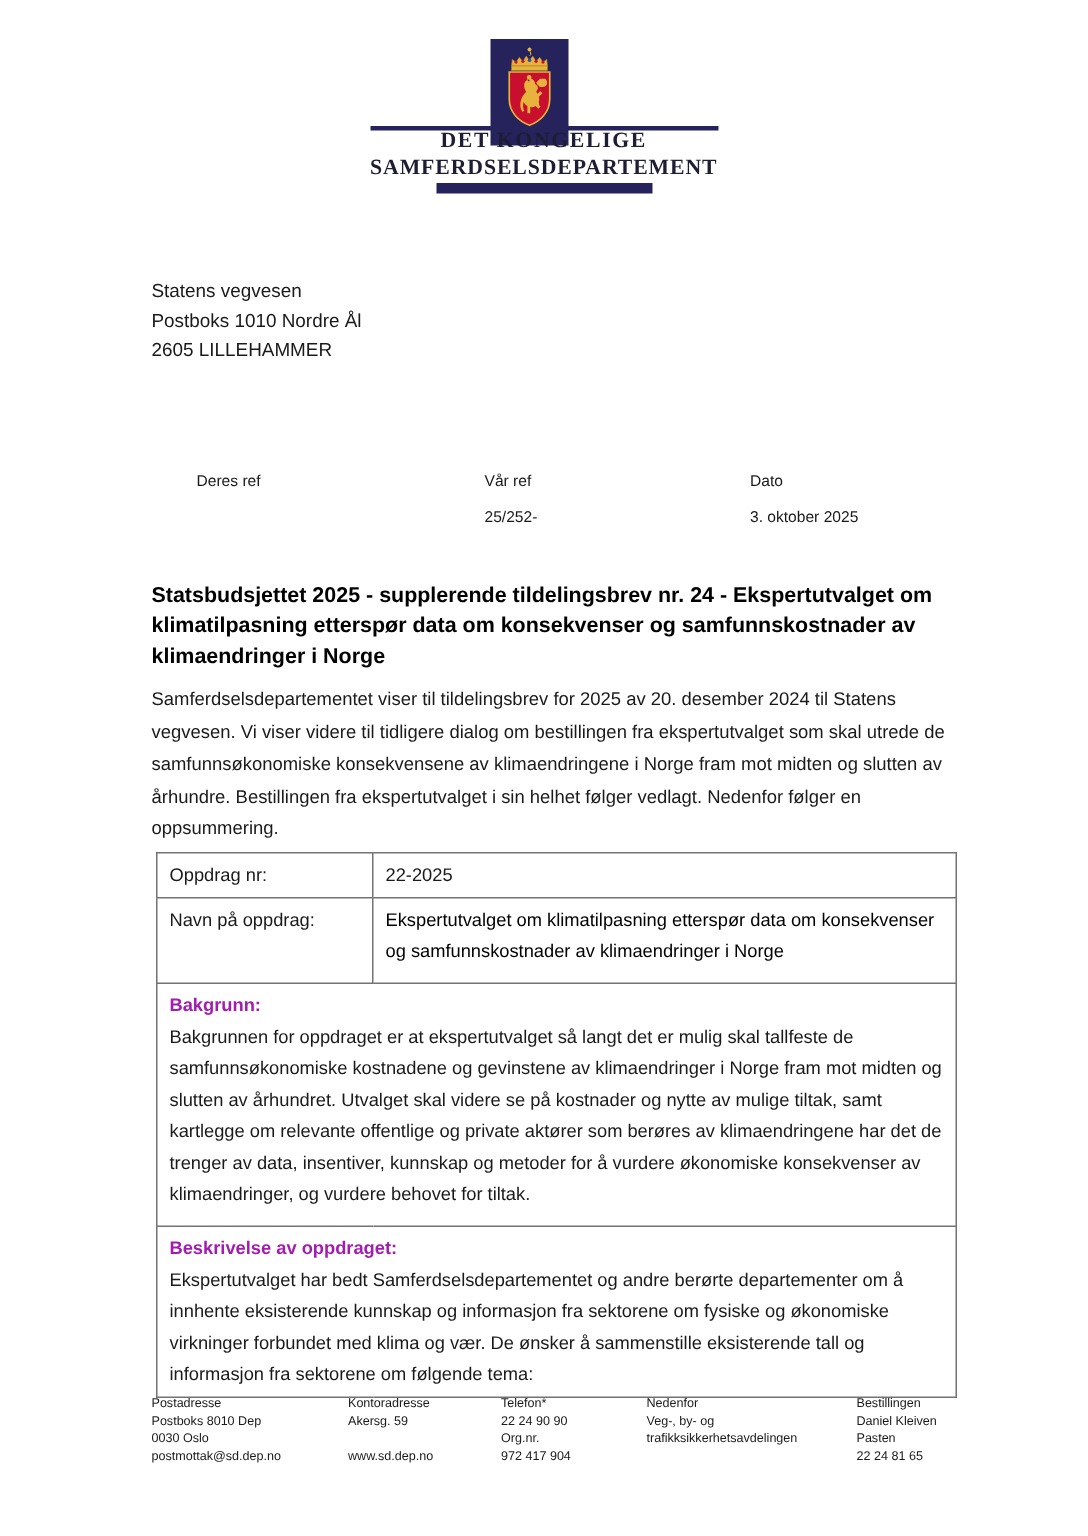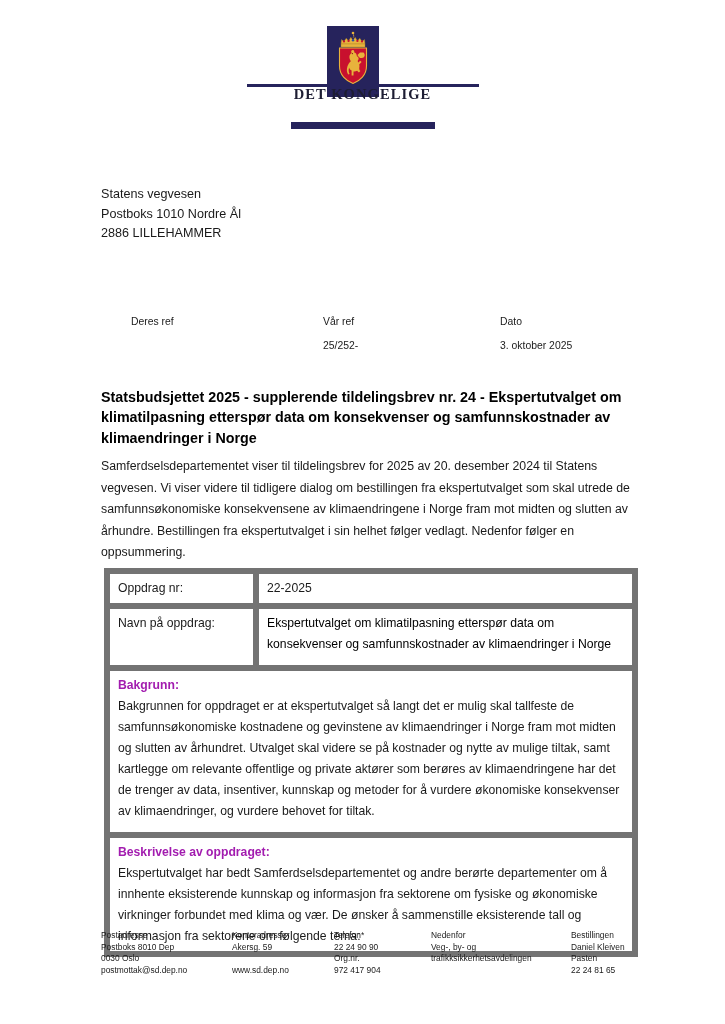--- a/index.html
+++ b/index.html
@@ -141,21 +141,21 @@
   
   .tbl {
     position: absolute;
     left: 104px;
     top: 568px;
     width: 534px;
     border-collapse: collapse;
     table-layout: fixed;
   }
   .tbl td {
-    border: 6px solid #737373;
+    border: 1px solid #737373;
     padding: 4px 7px 4px 8px;
     font-size: 12.2px;
     line-height: 21px;
     vertical-align: top;
     color: #1a1a1a;
   }
   .tbl td.lbl { width: 128px; }
   .tbl td.b { font-weight: normal; color: #000; }
   .tbl td.block { padding-bottom: 10px; }
   .cell-head {
@@ -237,30 +237,31 @@
             <path d="M24.5 24 L27 21.5 L30.5 21.5 C31.6 22.4 32 23.8 31.6 25
                      C31.2 26.3 30 27.1 28.7 27 L27 27 L25.2 25.3 Z"></path>
             <rect x="23.2" y="24.2" width="1.6" height="15" transform="rotate(-12 24 31)"></rect>
           </g>
           <circle cx="19.4" cy="22.6" r="0.6" fill="#7a1018"></circle>
         </svg>
       </div>
 
       <div class="lh-text">
         <div class="lh-line1">DET KONGELIGE</div>
+        <div class="lh-line2">SAMFERDSELSDEPARTEMENT</div>
       </div>
 
       <div class="lh-rule-bottom"></div>
     </div>
   </div>
 
   <div class="address">
     <div>Statens vegvesen</div>
     <div>Postboks 1010 Nordre Ål</div>
-    <div>2886 LILLEHAMMER</div>
+    <div>2605 LILLEHAMMER</div>
   </div>
 
   <div class="refs">
     <div class="refs-row">
       <span class="c1">Deres ref</span>
       <span class="c2">Vår ref</span>
       <span class="c3">Dato</span>
     </div>
     <div class="refs-row refs-row2">
       <span class="c1"></span>

